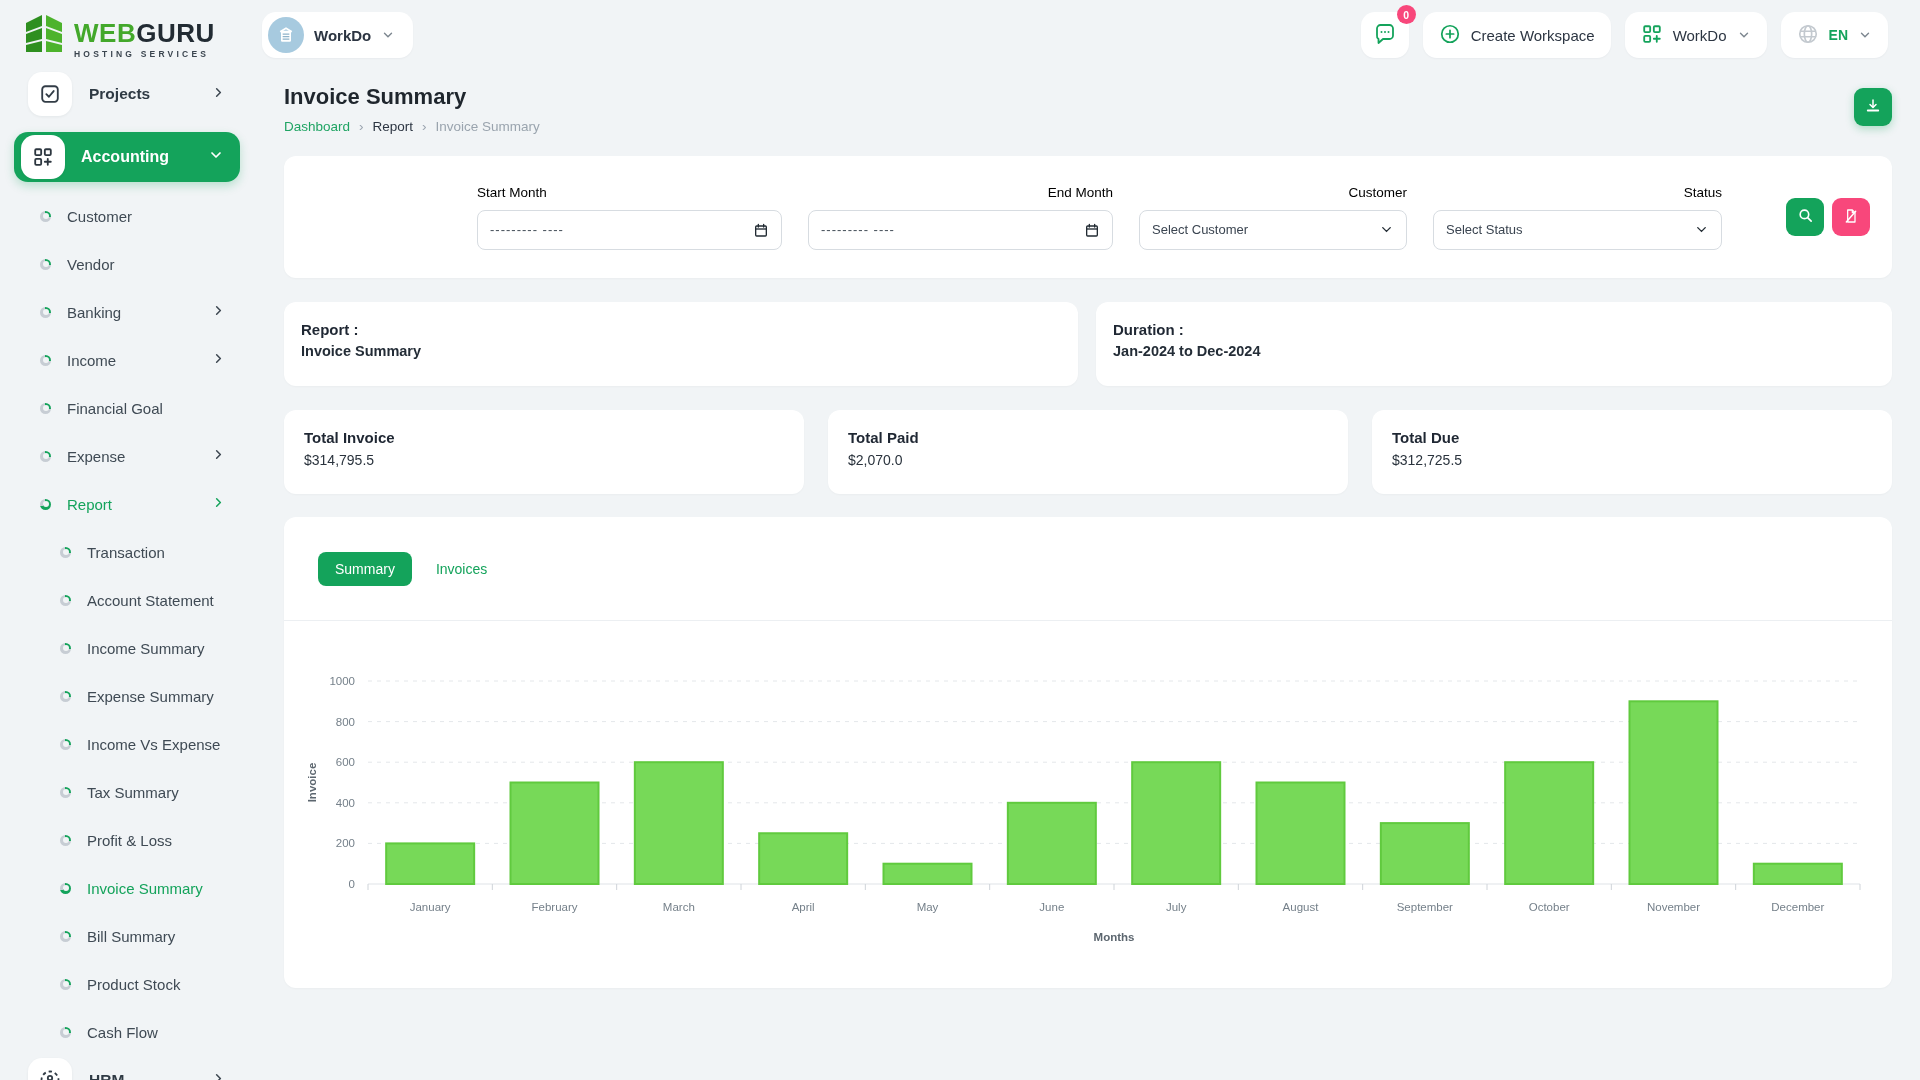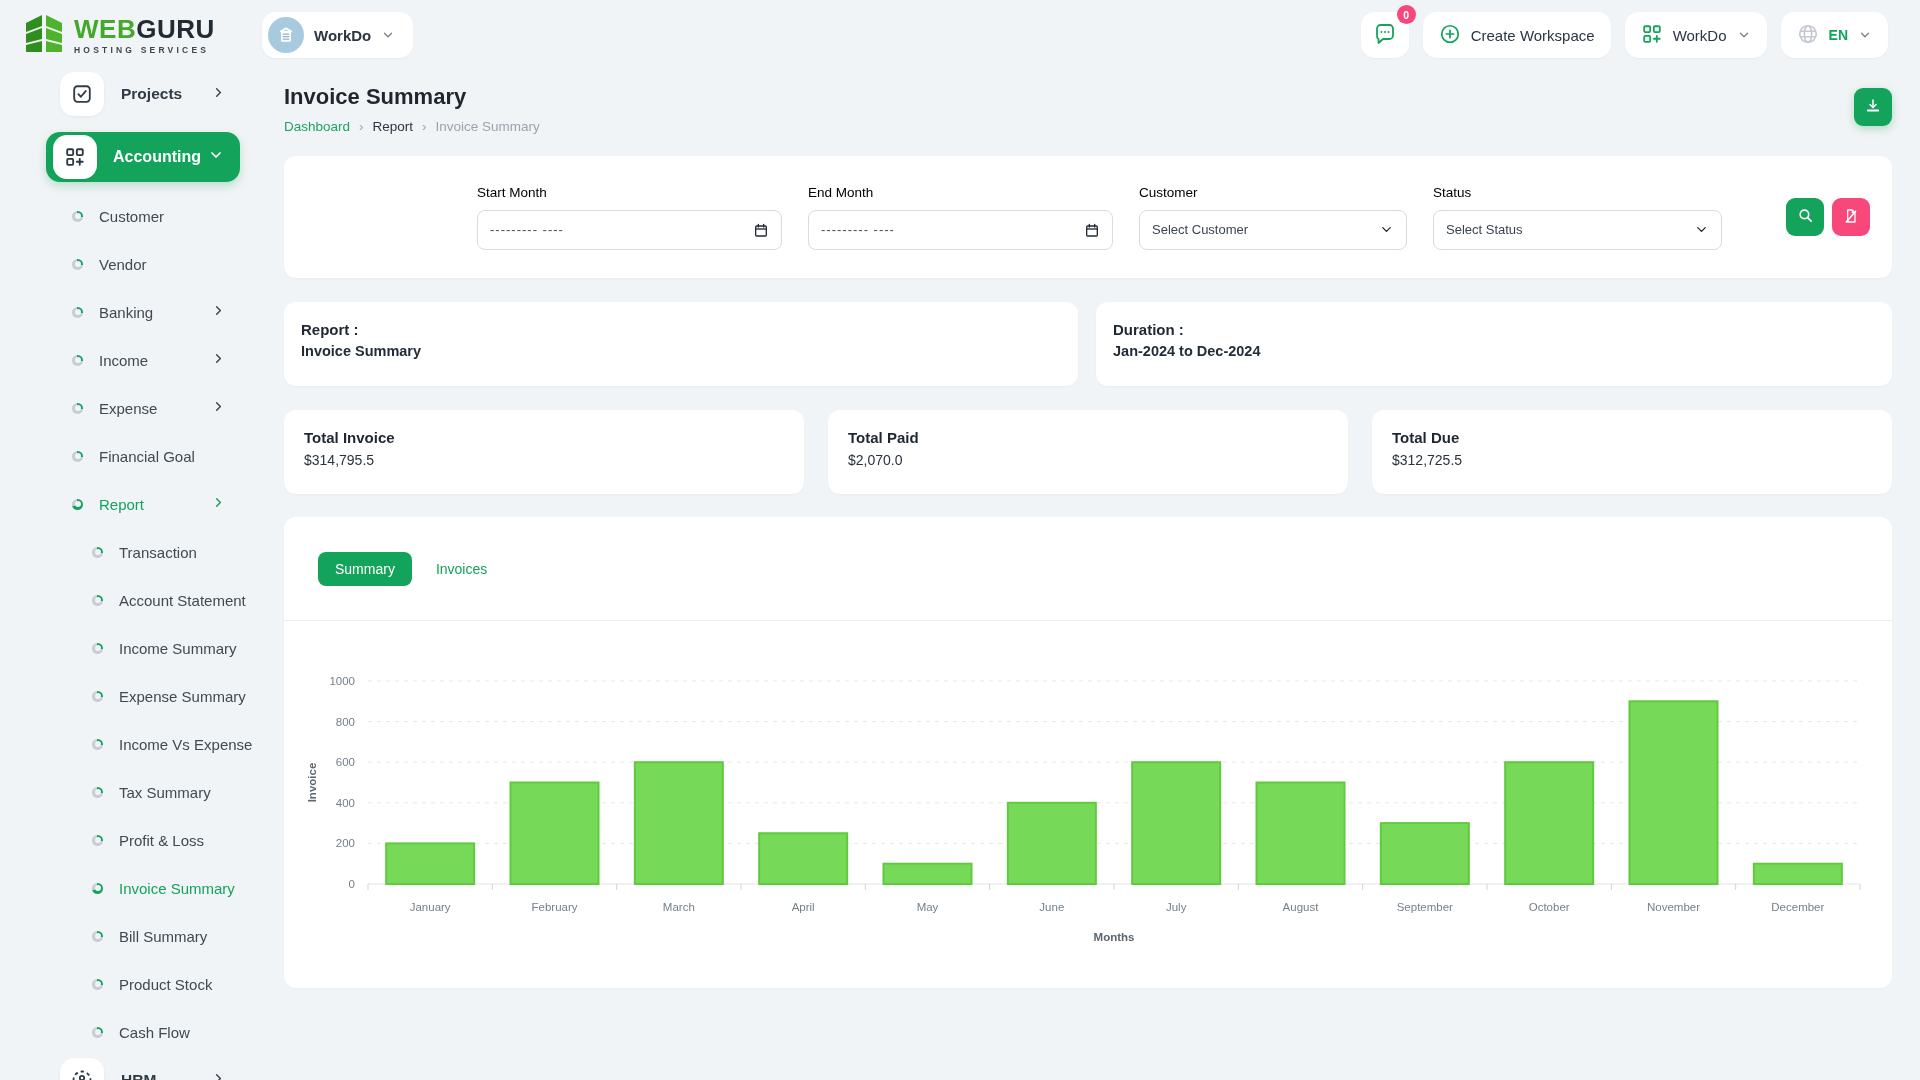--- a/index.html
+++ b/index.html
@@ -2,36 +2,36 @@
 <html><head>
 <meta charset="utf-8">
 <style>
   * { margin:0; padding:0; box-sizing:border-box; }
   html,body { width:1920px; height:1080px; }
   body { font-family:"Liberation Sans","DejaVu Sans",sans-serif; background:#f1f4f6; color:#27313b; }
   .page { position:relative; width:1920px; height:1080px; overflow:hidden; background:#f1f4f6; }
 
   
   .topbar { position:absolute; top:0; left:0; right:0; height:70px; display:flex; align-items:center; padding:0 32px 0 24px; }
-  .logo { display:flex; align-items:center; gap:10px; width:226px; flex:0 0 auto; }
+  .logo { display:flex; align-items:flex-end; gap:10px; width:226px; flex:0 0 auto; }
   .logo-text .line1 { font-size:26px; font-weight:bold; letter-spacing:.5px; line-height:1; }
   .logo-text .web { color:#43a82b; }
   .logo-text .guru { color:#222b33; }
   .logo-text .line2 { font-size:8.5px; font-weight:bold; letter-spacing:3.2px; color:#3c4650; margin-top:3px; }
   .pill { background:#fff; border-radius:14px; height:46px; display:flex; align-items:center; gap:10px; padding:6px 16px; box-shadow:0 1px 2px rgba(20,30,40,.04); font-size:15px; color:#2c3542; }
   .ws-pill { margin-left:12px; padding:0 18px 0 6px; font-weight:600; }
   .avatar { width:36px; height:36px; border-radius:50%; background:#a7cadf; display:flex; align-items:center; justify-content:center; }
   .top-right { margin-left:auto; display:flex; align-items:center; gap:14px; }
   .chat-pill { position:relative; width:48px; justify-content:center; padding:0; }
   .badge { position:absolute; top:-7px; right:-7px; min-width:19px; height:19px; border-radius:50%; background:#f8477b; color:#fff; font-size:10.5px; font-weight:bold; display:flex; align-items:center; justify-content:center; }
   .lang-label { color:#14a35b; font-weight:bold; font-size:14px; }
   .chev { display:inline-flex; color:#7c868f; }
 
   
-  .sidebar { position:absolute; top:70px; left:0; width:258px; bottom:0; overflow:hidden;padding-left:32px; }
+  .sidebar { position:absolute; top:70px; left:0; width:258px; bottom:0; overflow:hidden; }
   .side-row { position:relative; height:48px; display:flex; align-items:center; cursor:pointer; }
   .side-row .chevron { position:absolute; right:32px; color:#3c4650; }
   .iconbox { width:44px; height:44px; background:#fff; border-radius:14px; box-shadow:0 1px 3px rgba(20,30,40,.06); display:flex; align-items:center; justify-content:center; flex:0 0 auto; }
   .row-boxed { padding-left:28px; gap:17px; font-size:15.5px; color:#2f3a44; font-weight:600; }
   .acc-block { margin:14px 18px 10px 14px; height:50px; background:#14a35b; border-radius:14px; display:flex; align-items:center; gap:16px; padding-left:7px; color:#fff; font-size:16px; font-weight:bold; position:relative; cursor:pointer; box-shadow:0 4px 10px rgba(20,163,91,.25); }
   .acc-block .chevron { position:absolute; right:16px; color:#fff; }
   .lvl1 { padding-left:40px; gap:16px; font-size:15px; color:#3f4a54; }
   .lvl2 { padding-left:60px; gap:16px; font-size:15px; color:#3f4a54; }
   .side-row.green, .side-row.green .chevron { color:#14a35b; }
   .donut { width:11px; height:11px; border-radius:50%; position:relative; background:conic-gradient(#14a35b 0deg 100deg,#c7cdd4 100deg 360deg); flex:0 0 auto; }
@@ -49,21 +49,21 @@
   .breadcrumb .sep { color:#9aa4ae; }
   .sq-btn { width:38px; height:38px; border-radius:9px; border:none; display:flex; align-items:center; justify-content:center; cursor:pointer; }
   .sq-btn.green { background:#14a35b; }
   .sq-btn.pink { background:#f8477b; }
   .download-btn { margin-left:auto; margin-top:4px; box-shadow:0 3px 8px rgba(20,163,91,.3); }
 
   .card { background:#fff; border-radius:12px; box-shadow:0 1px 2px rgba(20,30,40,.03); }
 
   .filter-card { margin-top:22px; height:122px; display:flex; align-items:center; padding:0 22px 0 193px; }
   .field { display:flex; flex-direction:column; }
-  .field + .field { margin-left:26px; }
+  .field + .field { margin-left:26px;align-items:flex-end; }
   .f-label { font-size:13.5px; color:#000000; margin-bottom:10px; }
   .f-input { height:40px; border:1px solid #d7dce1; border-radius:8px; display:flex; align-items:center; padding:0 12px; font-size:13px; color:#3a4450; background:#fff; cursor:pointer; }
   .f-input .ph { letter-spacing:1px; color:#454f59; }
   .f-input .right-ic { margin-left:auto; display:flex; }
   .w305 { width:305px; } .w304 { width:268px; } .w289 { width:289px; }
   .filter-actions { margin-left:auto; display:flex; gap:8px; }
 
   .info-row { display:flex; gap:18px; margin-top:24px; }
   .info-card { height:84px; padding:19px 17px; }
   .info-card .t { font-size:15px; font-weight:bold; color:#1f2733; }
@@ -224,28 +224,28 @@
       </div>
       <div class="side-row lvl1">
         <span class="donut"></span>
         <span>Income</span>
         <span class="chevron"><svg width="15" height="15" viewBox="0 0 24 24" fill="none" stroke="currentColor" stroke-width="2.4" stroke-linecap="round" stroke-linejoin="round">
             <path d="M9 6l6 6-6 6"></path>
           </svg></span>
       </div>
       <div class="side-row lvl1">
         <span class="donut"></span>
+        <span>Financial Goal</span>
+      </div>
+      <div class="side-row lvl1">
+        <span class="donut"></span>
         <span>Expense</span>
         <span class="chevron"><svg width="15" height="15" viewBox="0 0 24 24" fill="none" stroke="currentColor" stroke-width="2.4" stroke-linecap="round" stroke-linejoin="round">
             <path d="M9 6l6 6-6 6"></path>
           </svg></span>
-      </div>
-      <div class="side-row lvl1">
-        <span class="donut"></span>
-        <span>Financial Goal</span>
       </div>
       <div class="side-row lvl1 green">
         <span class="donut on"></span>
         <span>Report</span>
         <span class="chevron"><svg width="15" height="15" viewBox="0 0 24 24" fill="none" stroke="currentColor" stroke-width="2.4" stroke-linecap="round" stroke-linejoin="round">
             <path d="M9 6l6 6-6 6"></path>
           </svg></span>
       </div>
       <div class="side-row lvl2">
         <span class="donut"></span>

